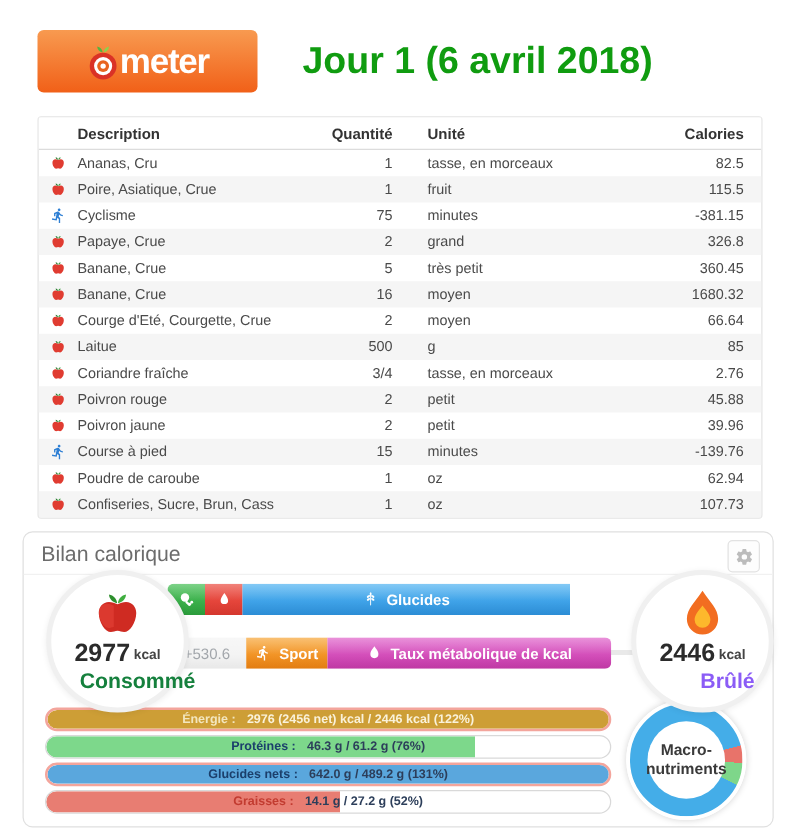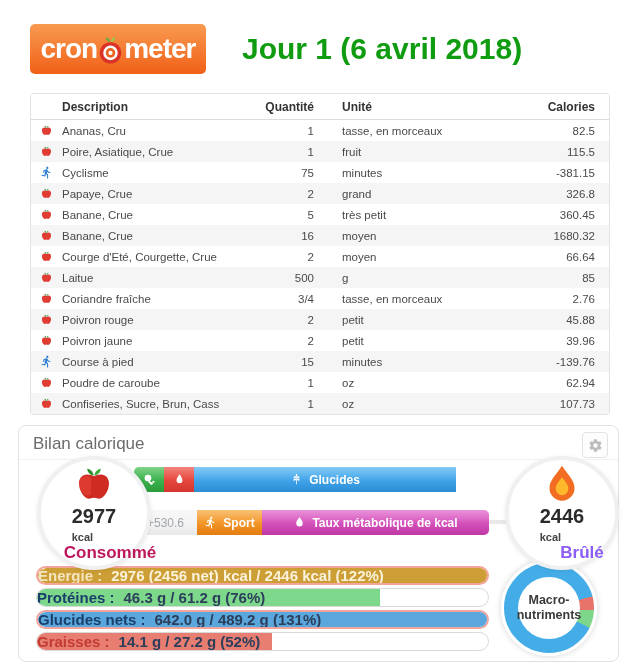--- a/index.html
+++ b/index.html
@@ -38,59 +38,58 @@
               border:1px solid #e2e2e2; border-radius:4px; background:#fdfdfd;
               display:flex; align-items:center; justify-content:center; cursor:pointer; }
   .gear-btn svg { width:15px; height:15px; fill:#bcbcbc; }
 
   .connector { position:absolute; height:4px; background:#e9e9e9; z-index:0; }
 
   .circle { position:absolute; width:114px; height:114px; border-radius:50%;
             background:#fff; border:4px solid #f0f0f0; box-shadow:0 1px 5px rgba(0,0,0,.07);
             display:flex; flex-direction:column; align-items:center; justify-content:center; z-index:2; }
   .circle svg.big-ic { width:40px; height:40px; margin-bottom:1px; }
-  .kcal-line { display:flex; align-items:flex-start; gap:3px;flex-direction:column; }
+  .kcal-line { display:flex; align-items:center; gap:3px; }
   .kcal-num { font-size:20px; font-weight:bold; color:#2b2b2b; }
   .kcal-unit { font-size:11px; font-weight:bold; color:#444; }
   .circle-label { font-size:17px; font-weight:bold; }
-  .consumed .circle-label { color:#be185d;margin-left:32px; }
+  .consumed .circle-label { color:#15803d;margin-left:32px; }
   .burned   .circle-label { color:#8b5cf6;margin-left:40px; }
 
   .stackbar { position:absolute; left:115px; width:355px; height:25px; border-radius:5px;
               overflow:hidden; display:flex; z-index:1; }
   .seg { position:relative; height:100%; display:flex; align-items:center; justify-content:center;
          gap:6px; color:#fff; font-size:12px; font-weight:bold; white-space:nowrap; }
   .seg::after { content:""; position:absolute; inset:0;
                 background:linear-gradient(180deg,rgba(255,255,255,.28),rgba(255,255,255,0) 55%,rgba(0,0,0,.05)); }
   .seg-icon svg { width:13px; height:13px; display:block; }
   .seg > * { position:relative; z-index:1; }
 
   .pbars { position:absolute; left:17px; top:140px; width:453px; }
   .pbar { position:relative; height:19px; border-radius:10px; background:#fff;
           border:1px solid #d9d9d9; margin-bottom:3px; overflow:hidden; }
   .pbar.over { border:2px solid #f3a59c; }
   .pfill { position:absolute; left:0; top:0; bottom:0; border-radius:8px 0 0 8px; }
-  .ptext { position:absolute; inset:0; display:flex; align-items:center; justify-content:flex-start;
-           gap:9px; font-size:15px; font-weight:bold; white-space:nowrap; }
+  .ptext { position:absolute; inset:0; display:flex; align-items:center; justify-content:center;
+           gap:9px; font-size:10px; font-weight:bold; white-space:nowrap; }
 
   .donut-wrap { position:absolute; left:482px; top:134px; width:96px; height:96px; z-index:1; }
   .donut { position:relative; width:96px; height:96px; border-radius:50%;
            border:3px solid #fff; box-shadow:0 0 6px rgba(0,0,0,.18); cursor:pointer; }
   .donut-hole { position:absolute; inset:14px; background:#fff; border-radius:50%;
                 display:flex; flex-direction:column; align-items:center; justify-content:center;
                 font-size:12.5px; font-weight:bold; color:#3a3a3a; line-height:15px; }
 </style>
 </head>
 <body>
 
 <div class="page">
 
   <div class="hdr">
     <div class="logo">
-      <span>cron</span>
       <svg viewBox="0 0 24 26" width="29" height="31">
         <path fill="#8ed04c" d="M12.3 5.8c.2-2.1 1.6-3.6 3.7-4-.2 2.1-1.6 3.6-3.7 4z"></path>
         <path fill="#57b33e" d="M11.7 5.8c-.2-2.1-1.6-3.6-3.7-4 .2 2.1 1.6 3.6 3.7 4z"></path>
         <circle cx="12" cy="15" r="9" fill="#da3226"></circle>
         <circle cx="12" cy="15" r="6.1" fill="#fff"></circle>
         <circle cx="12" cy="15" r="4" fill="#e8641f"></circle>
         <circle cx="12" cy="15" r="1.8" fill="#fff"></circle>
       </svg>
       <span>meter</span>
     </div>

